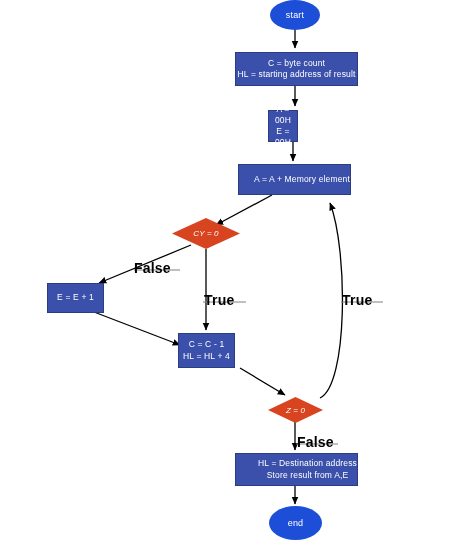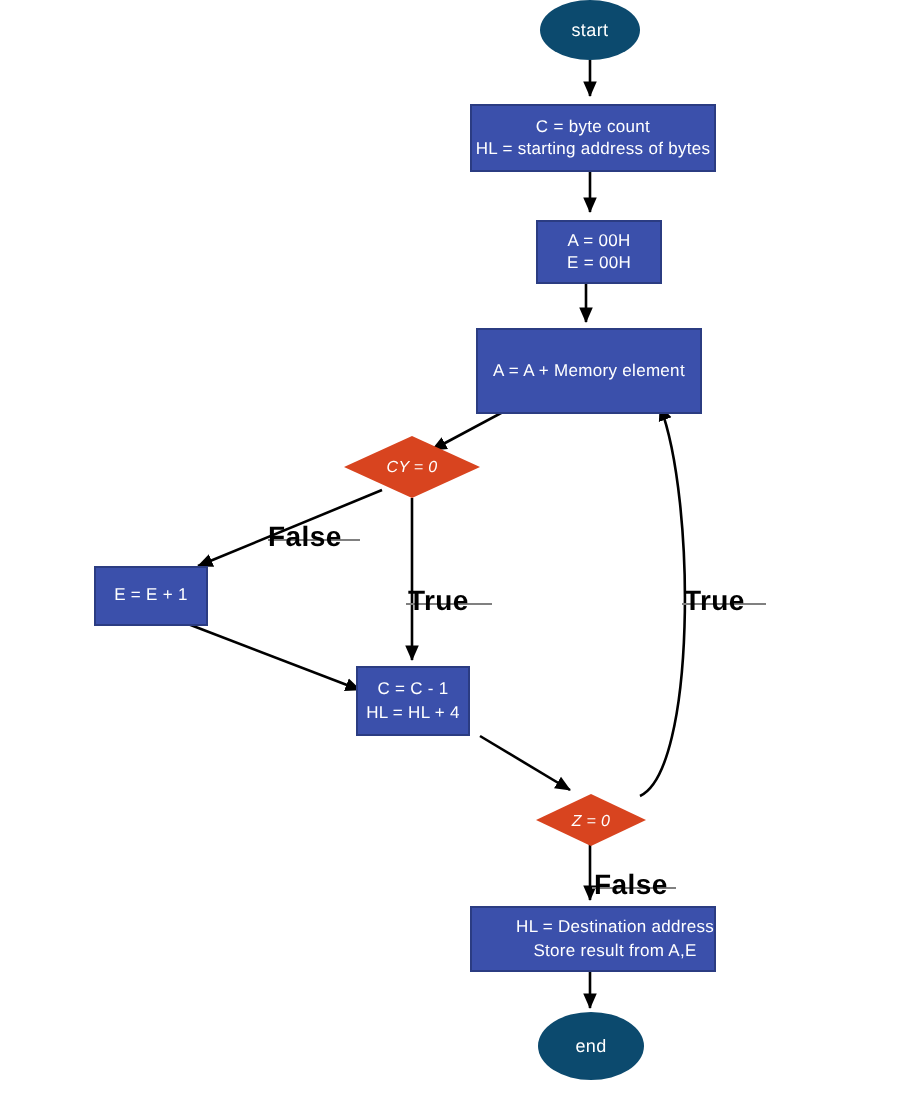--- a/index.html
+++ b/index.html
@@ -35,21 +35,21 @@
     z-index: 2;
   }
   .node-process {
     background: #3b50ab;
     border: 1px solid #2b3c82;
     font-size: 8.5px;
     line-height: 1.32;
     letter-spacing: 0.15px;
   }
   .node-terminator {
-    background: #0c4a6e;
+    background: #1d4ed8;
     border-radius: 50%;
     font-size: 9px;
     letter-spacing: 0.2px;
   }
   .node-decision {
     background: transparent;
     font-size: 8px;
     letter-spacing: 0.15px;
   }
   .node-decision .diamond-shape {
@@ -119,29 +119,29 @@
     <line x1="341" y1="302" x2="383" y2="302" stroke="#808080" stroke-width="1"></line>
     <line x1="296" y1="444" x2="338" y2="444" stroke="#808080" stroke-width="1"></line>
   </svg>
 
   <div class="node node-terminator" style="left:270px; top:0px; width:50px; height:30px;">
     <span class="node-label">start</span>
   </div>
 
   <div class="node node-process" style="left:235px; top:52px; width:123px; height:34px;">
     <span class="node-label">C = byte count
-HL = starting address of bytes</span>
+HL = starting address of result</span>
   </div>
 
-  <div class="node node-process" style="left:268px; top:110px; width:63px; height:32px;">
+  <div class="node node-process" style="left:268px; top:110px; width:30px; height:32px;">
     <span class="node-label">A = 00H
 E = 00H</span>
   </div>
 
-  <div class="node node-process" style="left:238px; top:164px; width:113px; height:43px;">
+  <div class="node node-process" style="left:238px; top:164px; width:113px; height:31px;justify-content:flex-end;">
     <span class="node-label">A = A + Memory element</span>
   </div>
 
   <div class="node node-decision" style="left:172px; top:218px; width:68px; height:31px;">
     <span class="diamond-shape"></span>
     <span class="node-label">CY = 0</span>
   </div>
 
   <div class="node node-process" style="left:47px; top:283px; width:57px; height:30px;">
     <span class="node-label">E = E + 1</span>

